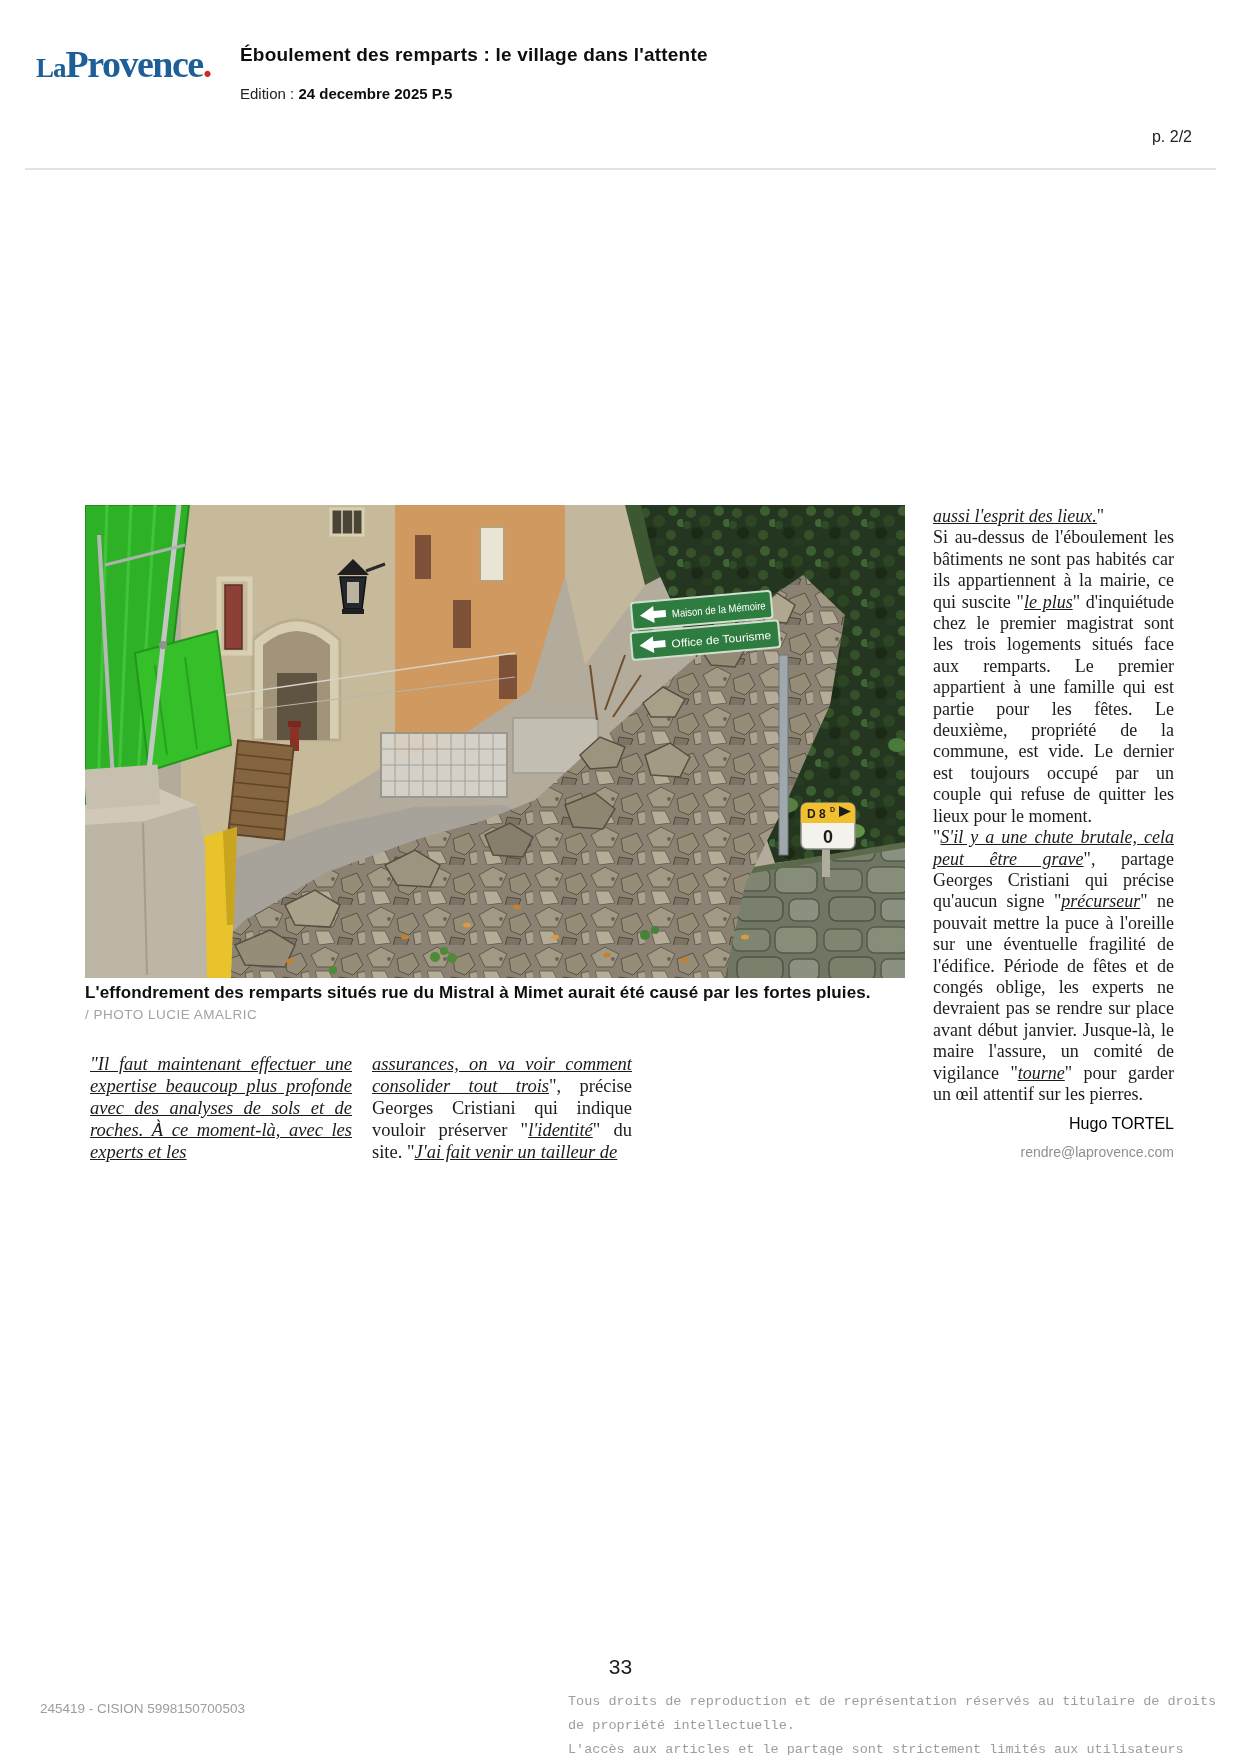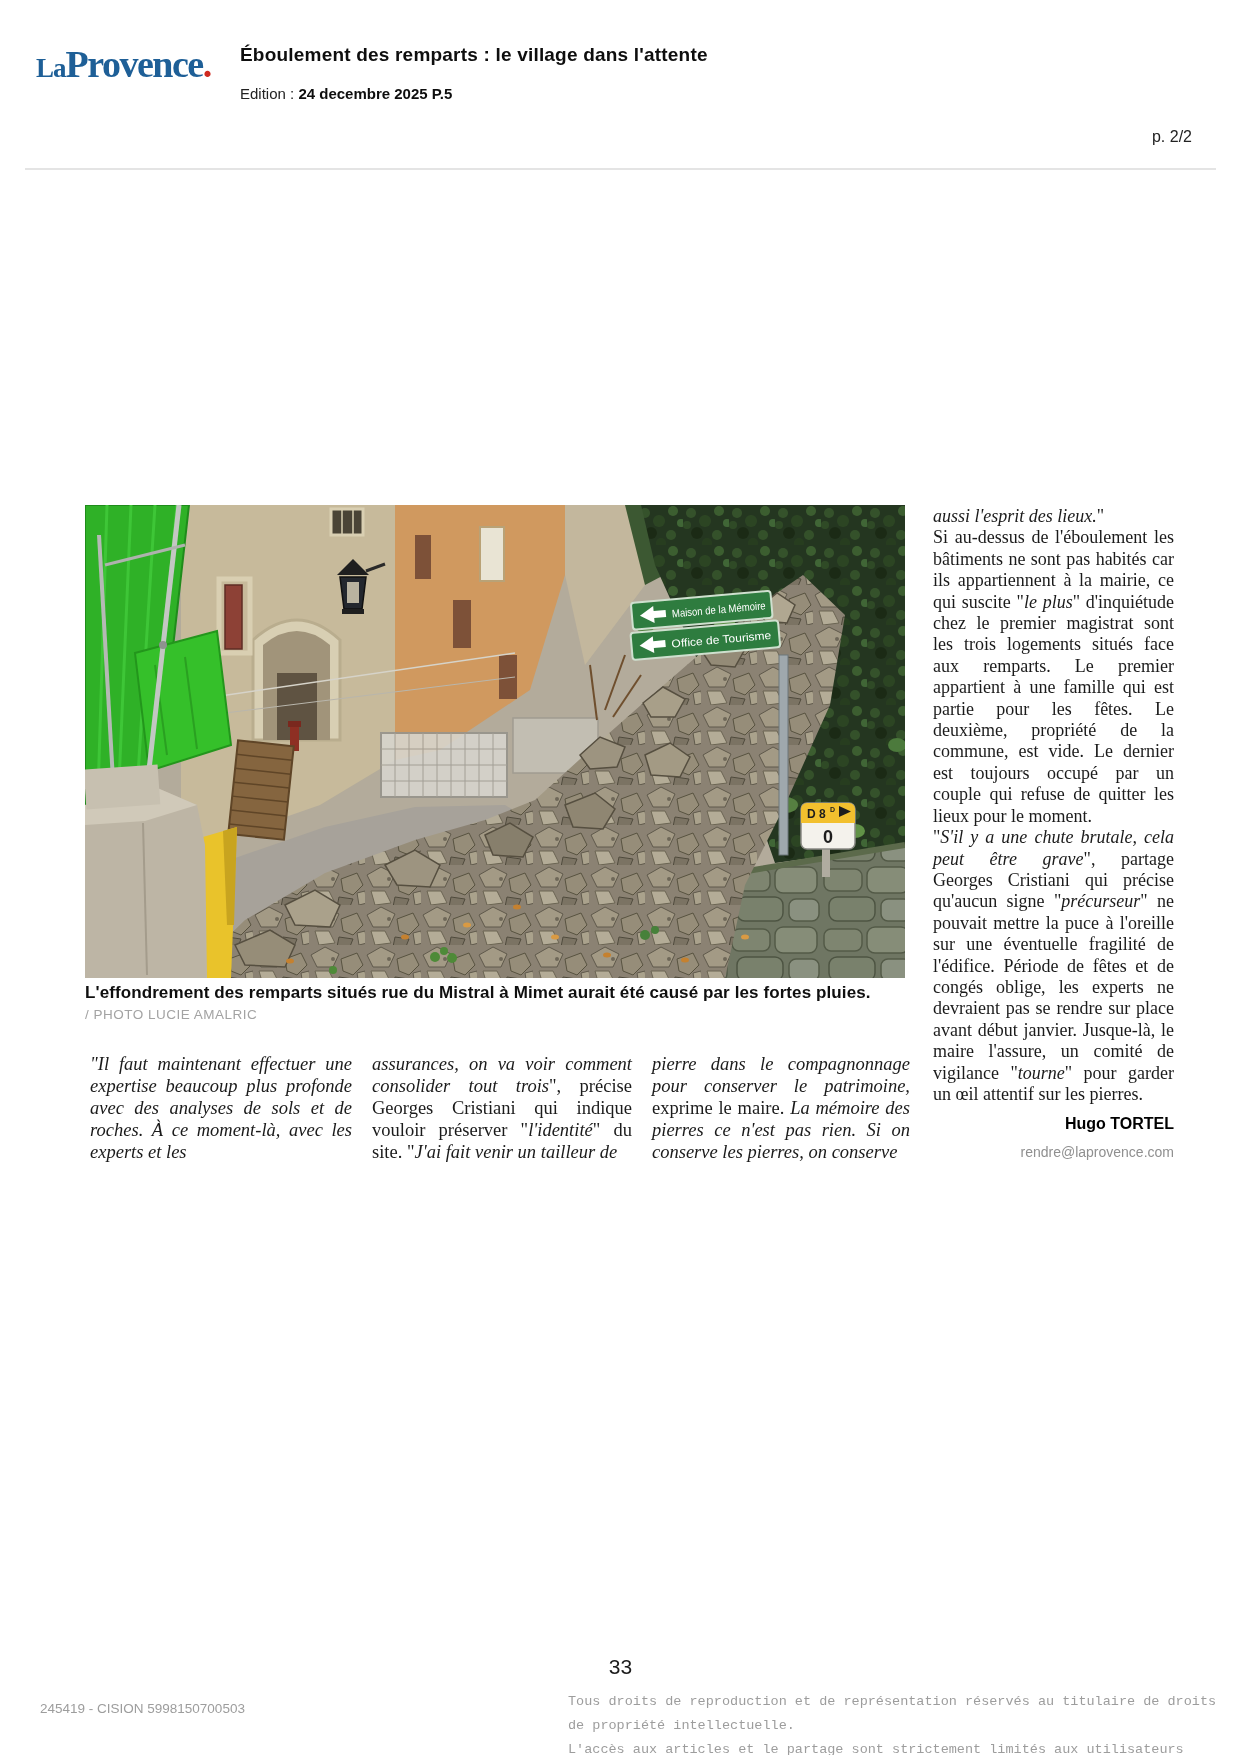--- a/index.html
+++ b/index.html
@@ -27,24 +27,24 @@
   .credit{left:85px;top:1007px;font-size:13.5px;color:#a3a3a3;letter-spacing:.5px;
           font-family:"Liberation Sans",sans-serif;}
 
   
   .col{position:absolute;top:1053px;font-size:18.5px;line-height:22px;text-align:justify;color:#1b1b1b;}
   .col1{left:90px;width:262px;}
   .col2{left:372px;width:260px;}
   .col3{left:652px;width:258px;}
   .right-col{left:933px;top:506px;width:241px;font-size:18px;line-height:21.4px;text-align:justify;color:#1b1b1b;}
   .right-col p{margin:0;}
-  .seg-italic{font-style:italic;}
+  .seg-italic{font-style:italic;text-decoration:underline;}
   .seg-normal{font-style:normal;}
   .byline{margin-top:8px;text-align:right;font-family:"Liberation Sans",sans-serif;
-          font-weight:700;font-size:16px;color:#000;}
+          font-weight:400;font-size:16px;color:#000;}
   .email{margin-top:7px;text-align:right;font-family:"Liberation Sans",sans-serif;
          font-size:14px;color:#8f8f8f;}
 
   
   .page-number{left:0;right:0;top:1655px;text-align:center;font-size:21px;color:#1c1c1c;
                font-family:"Liberation Sans",sans-serif;}
   .doc-id{left:40px;top:1701px;font-size:13.5px;color:#9d9d9d;font-family:"Liberation Sans",sans-serif;}
   .rights{left:568px;top:1690px;width:650px;font-size:13.5px;color:#9d9d9d;line-height:24px;
           font-family:Liberation Mono, monospace;}
 </style>
@@ -247,21 +247,20 @@
         <text x="743" y="338" text-anchor="middle" font-family="Liberation Sans, sans-serif" font-size="18" font-weight="bold" fill="#1d1d1d">0</text>
       </g>
     </svg>
   </div>
 
   <div class="abs caption">L'effondrement des remparts situés rue du Mistral à Mimet aurait été causé par les fortes pluies.</div>
   <div class="abs credit">/ PHOTO LUCIE AMALRIC</div>
 
   <div class="col col1"><span class="seg-italic">"Il faut maintenant effectuer une expertise beaucoup plus profonde avec des analyses de sols et de roches. À ce moment-là, avec les experts et les</span></div>
   <div class="col col2"><span class="seg-italic">assurances, on va voir comment consolider tout trois</span><span class="seg-normal">", précise Georges Cristiani qui indique vouloir préserver "</span><span class="seg-italic">l'identité</span><span class="seg-normal">" du site. "</span><span class="seg-italic">J'ai fait venir un tailleur de</span></div>
-  <div class="col col3"><span class="seg-italic">pierre dans le compagnonnage pour conserver le patrimoine, </span><span class="seg-normal">exprime le maire. </span><span class="seg-italic">La mémoire des pierres ce n'est pas rien. Si on conserve les pierres, on conserve</span></div>
 
   <div class="abs right-col">
     <p><span class="seg-italic">aussi l'esprit des lieux.</span><span class="seg-normal">"</span></p>
     <p><span class="seg-normal">Si au-dessus de l'éboulement les bâtiments ne sont pas habités car ils appartiennent à la mairie, ce qui suscite "</span><span class="seg-italic">le plus</span><span class="seg-normal">" d'inquiétude chez le premier magistrat sont les trois logements situés face aux remparts. Le premier appartient à une famille qui est partie pour les fêtes. Le deuxième, propriété de la commune, est vide. Le dernier est toujours occupé par un couple qui refuse de quitter les lieux pour le moment.</span></p>
     <p><span class="seg-normal">"</span><span class="seg-italic">S'il y a une chute brutale, cela peut être grave</span><span class="seg-normal">", partage Georges Cristiani qui précise qu'aucun signe "</span><span class="seg-italic">précurseur</span><span class="seg-normal">" ne pouvait mettre la puce à l'oreille sur une éventuelle fragilité de l'édifice. Période de fêtes et de congés oblige, les experts ne devraient pas se rendre sur place avant début janvier. Jusque-là, le maire l'assure, un comité de vigilance "</span><span class="seg-italic">tourne</span><span class="seg-normal">" pour garder un œil attentif sur les pierres.</span></p>
     <div class="byline">Hugo TORTEL</div>
     <div class="email">rendre@laprovence.com</div>
   </div>
 
   <div class="abs page-number">33</div>

